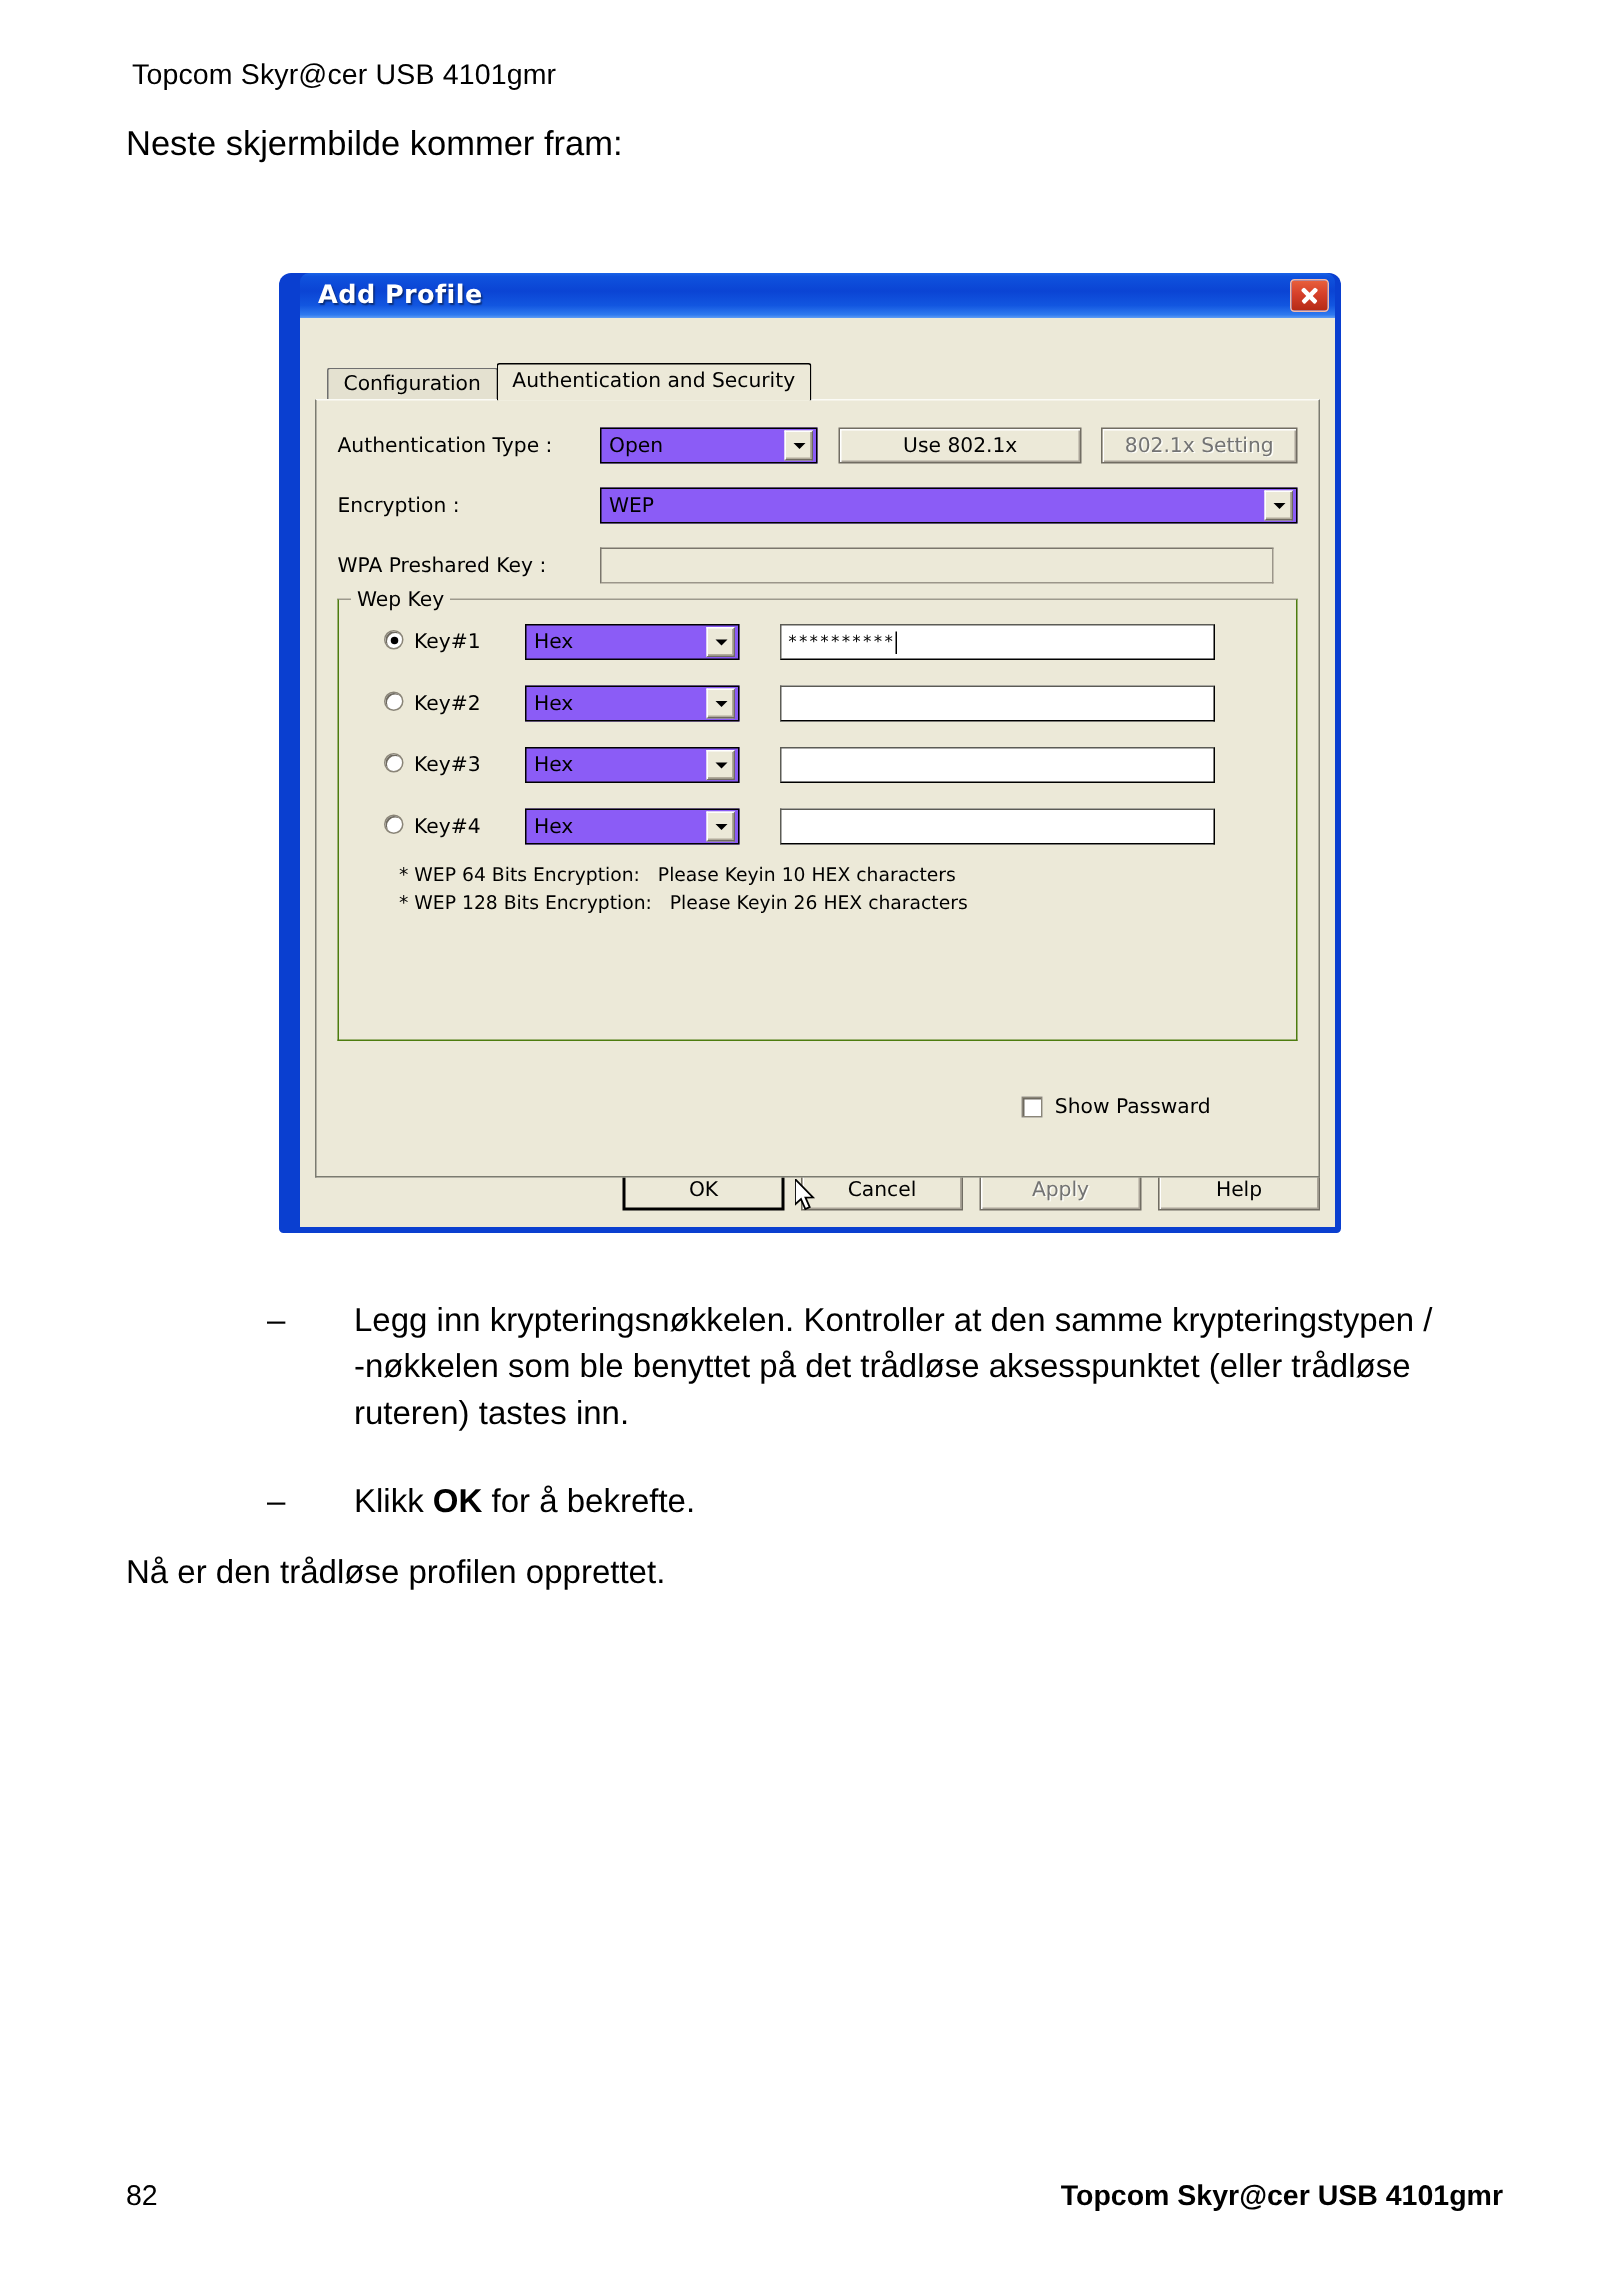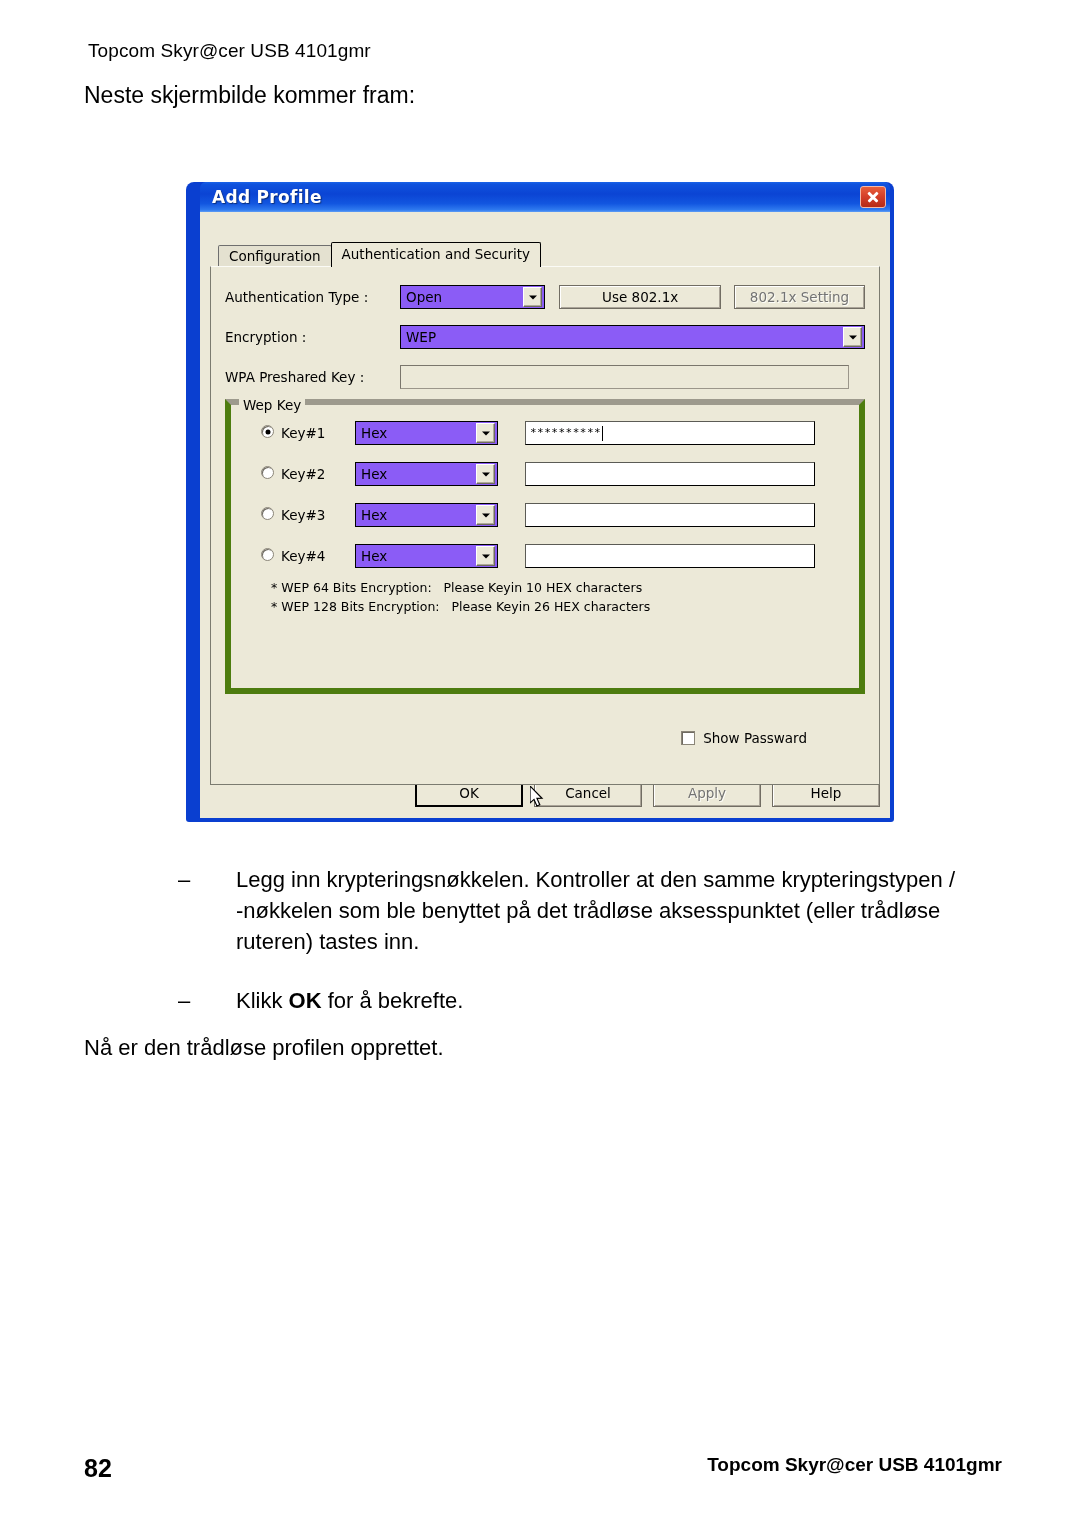--- a/index.html
+++ b/index.html
@@ -55,22 +55,21 @@
     position: absolute;
     left: 84px;
     top: 1035px;
     font-size: 22px;
   }
 
   .footer-page {
     position: absolute;
     left: 84px;
     top: 1454px;
-    font-size: 25px;
-    font-weight: bold;
+    font-size: 19px;
   }
   .footer-title {
     position: absolute;
     right: 78px;
     top: 1454px;
     font-size: 19px;
     font-weight: bold;
   }
 
   
@@ -288,21 +287,21 @@
     width: 1px;
     height: 15px;
     background: #000;
     margin-left: 1px;
     vertical-align: middle;
   }
 
   
   .groupbox {
     position: relative;
-    border: 6px solid #4d7c0f;
+    border: 1px solid #4d7c0f;
     border-top-color: #9d9a8d;
     margin-top: 10px;
     padding: 16px 12px 10px 12px;
     box-sizing: border-box;
     height: 295px;
   }
   .groupbox > .legend {
     position: absolute;
     top: -8px;
     left: 8px;

